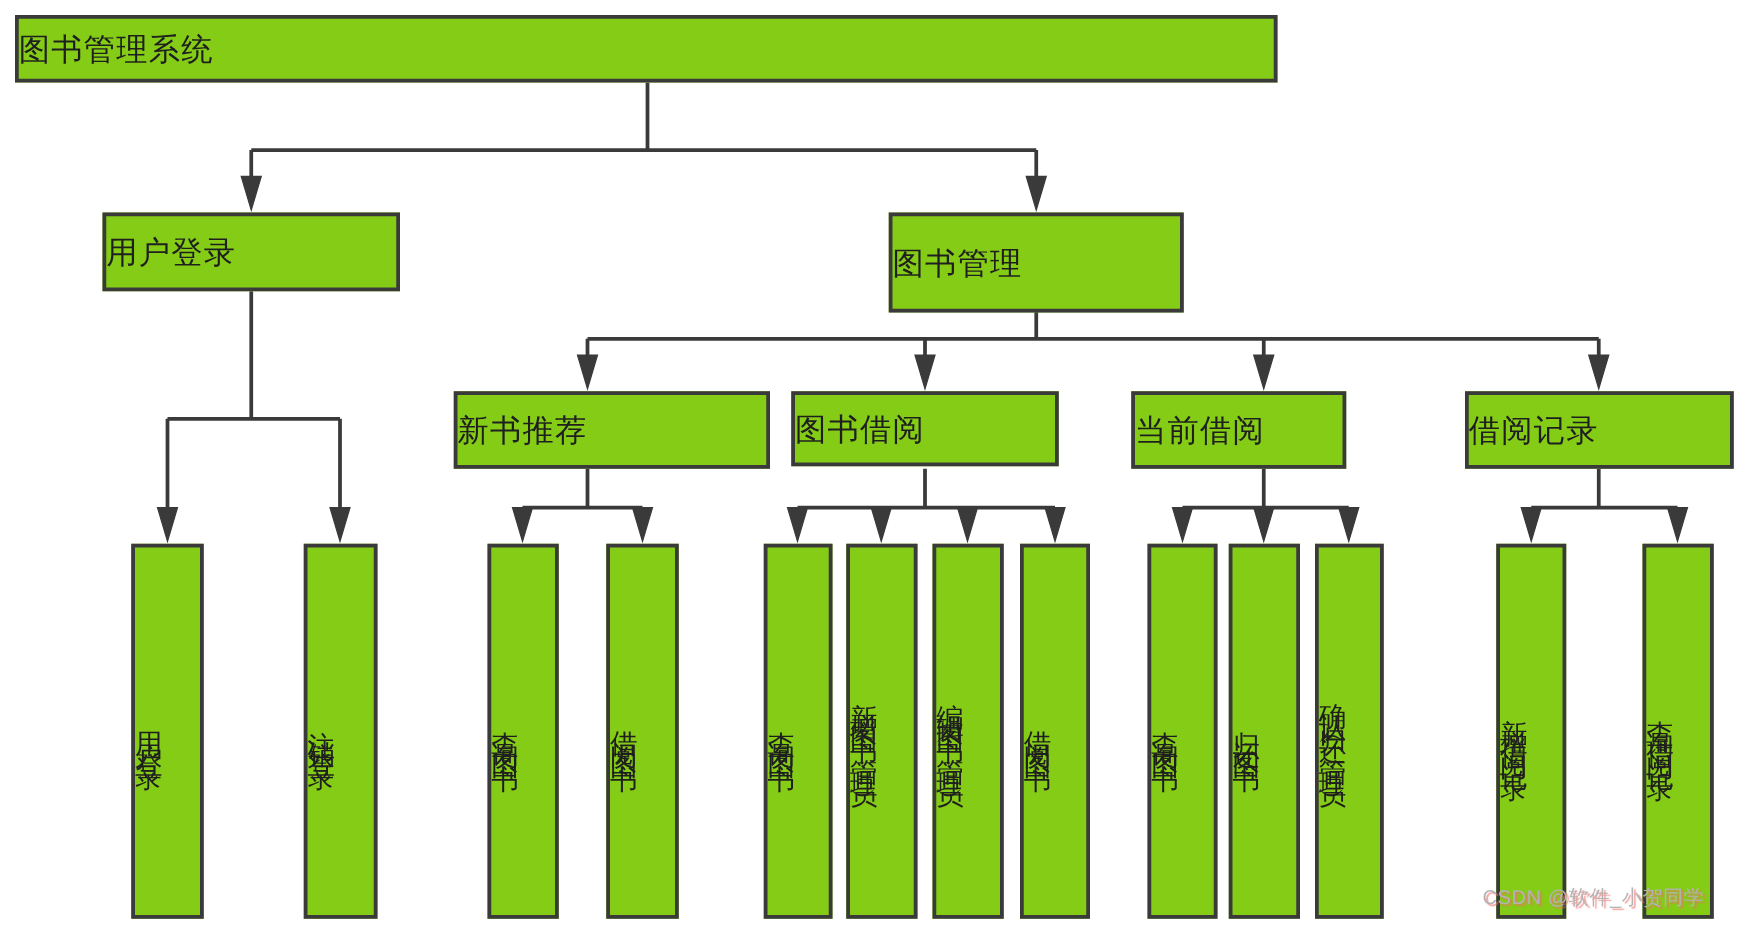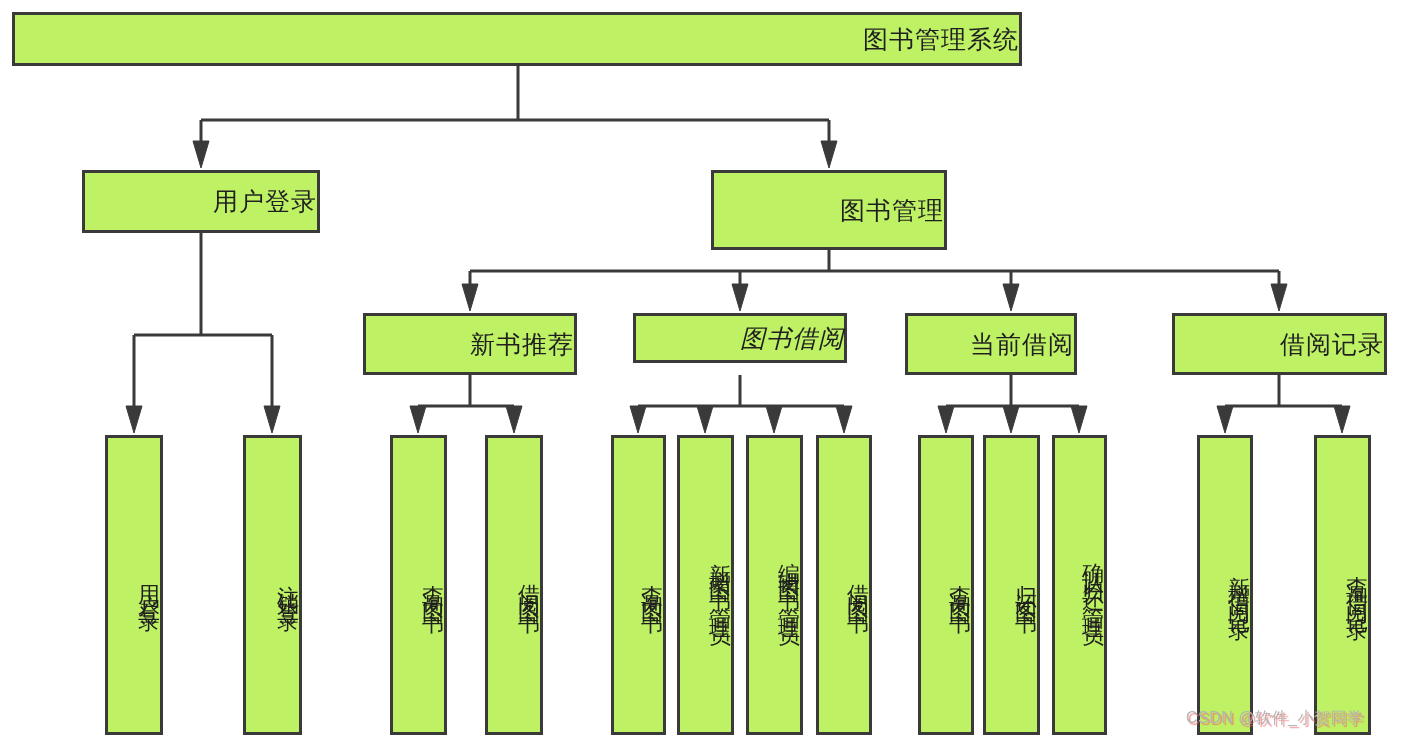--- a/index.html
+++ b/index.html
@@ -8,22 +8,22 @@
     --background:#ffffff;
     --watermark:#b3b3b3;
   }
   *{box-sizing:border-box;margin:0;padding:0;}
   html,body{width:1405px;height:747px;background:var(--background);
     font-family:"Liberation Sans","DejaVu Sans",sans-serif;overflow:hidden;}
   .stage{position:relative;width:1405px;height:747px;background:var(--background);}
   .connectors{position:absolute;left:0;top:0;width:1405px;height:747px;}
   .connectors line{stroke:var(--line);stroke-width:3;}
   .connectors polygon{fill:var(--line);stroke:var(--line);stroke-width:1;}
-  .node{position:absolute;background:#bef264;border:3px solid var(--line);
-    display:flex;align-items:center;justify-content:flex-end;color:var(--text);}
+  .node{position:absolute;background:#84cc16;border:3px solid var(--line);
+    display:flex;align-items:center;justify-content:flex-start;color:var(--text);}
   .h-label{font-size:25px;letter-spacing:1px;white-space:nowrap;}
   .v-node .v-label{writing-mode:vertical-rl;text-orientation:mixed;
     font-size:22px;letter-spacing:9px;line-height:1;white-space:nowrap;}
   .watermark{position:absolute;left:1186px;top:708px;font-size:16px;
     color:var(--watermark);letter-spacing:0.5px;white-space:nowrap;
     text-shadow:2px 2px 1px rgba(242,110,110,0.75);}
 </style>
 </head>
 <body>
 
@@ -109,24 +109,24 @@
     <span class="h-label">图书管理系统</span>
   </div>
 
   <div class="node" style="left:82px;top:170px;width:238px;height:63px;">
     <span class="h-label">用户登录</span>
   </div>
   <div class="node" style="left:711px;top:170px;width:236px;height:80px;">
     <span class="h-label">图书管理</span>
   </div>
 
-  <div class="node" style="left:363px;top:313px;width:214px;height:62px;">
+  <div class="node" style="left:363px;top:313px;width:253px;height:62px;">
     <span class="h-label">新书推荐</span>
   </div>
-  <div class="node" style="left:633px;top:313px;width:214px;height:50px;font-style:italic;">
+  <div class="node" style="left:633px;top:313px;width:214px;height:60px;">
     <span class="h-label">图书借阅</span>
   </div>
   <div class="node" style="left:905px;top:313px;width:172px;height:62px;">
     <span class="h-label">当前借阅</span>
   </div>
   <div class="node" style="left:1172px;top:313px;width:215px;height:62px;">
     <span class="h-label">借阅记录</span>
   </div>
 
   <div class="node v-node" style="left:105px;top:435px;width:58px;height:300px;">

